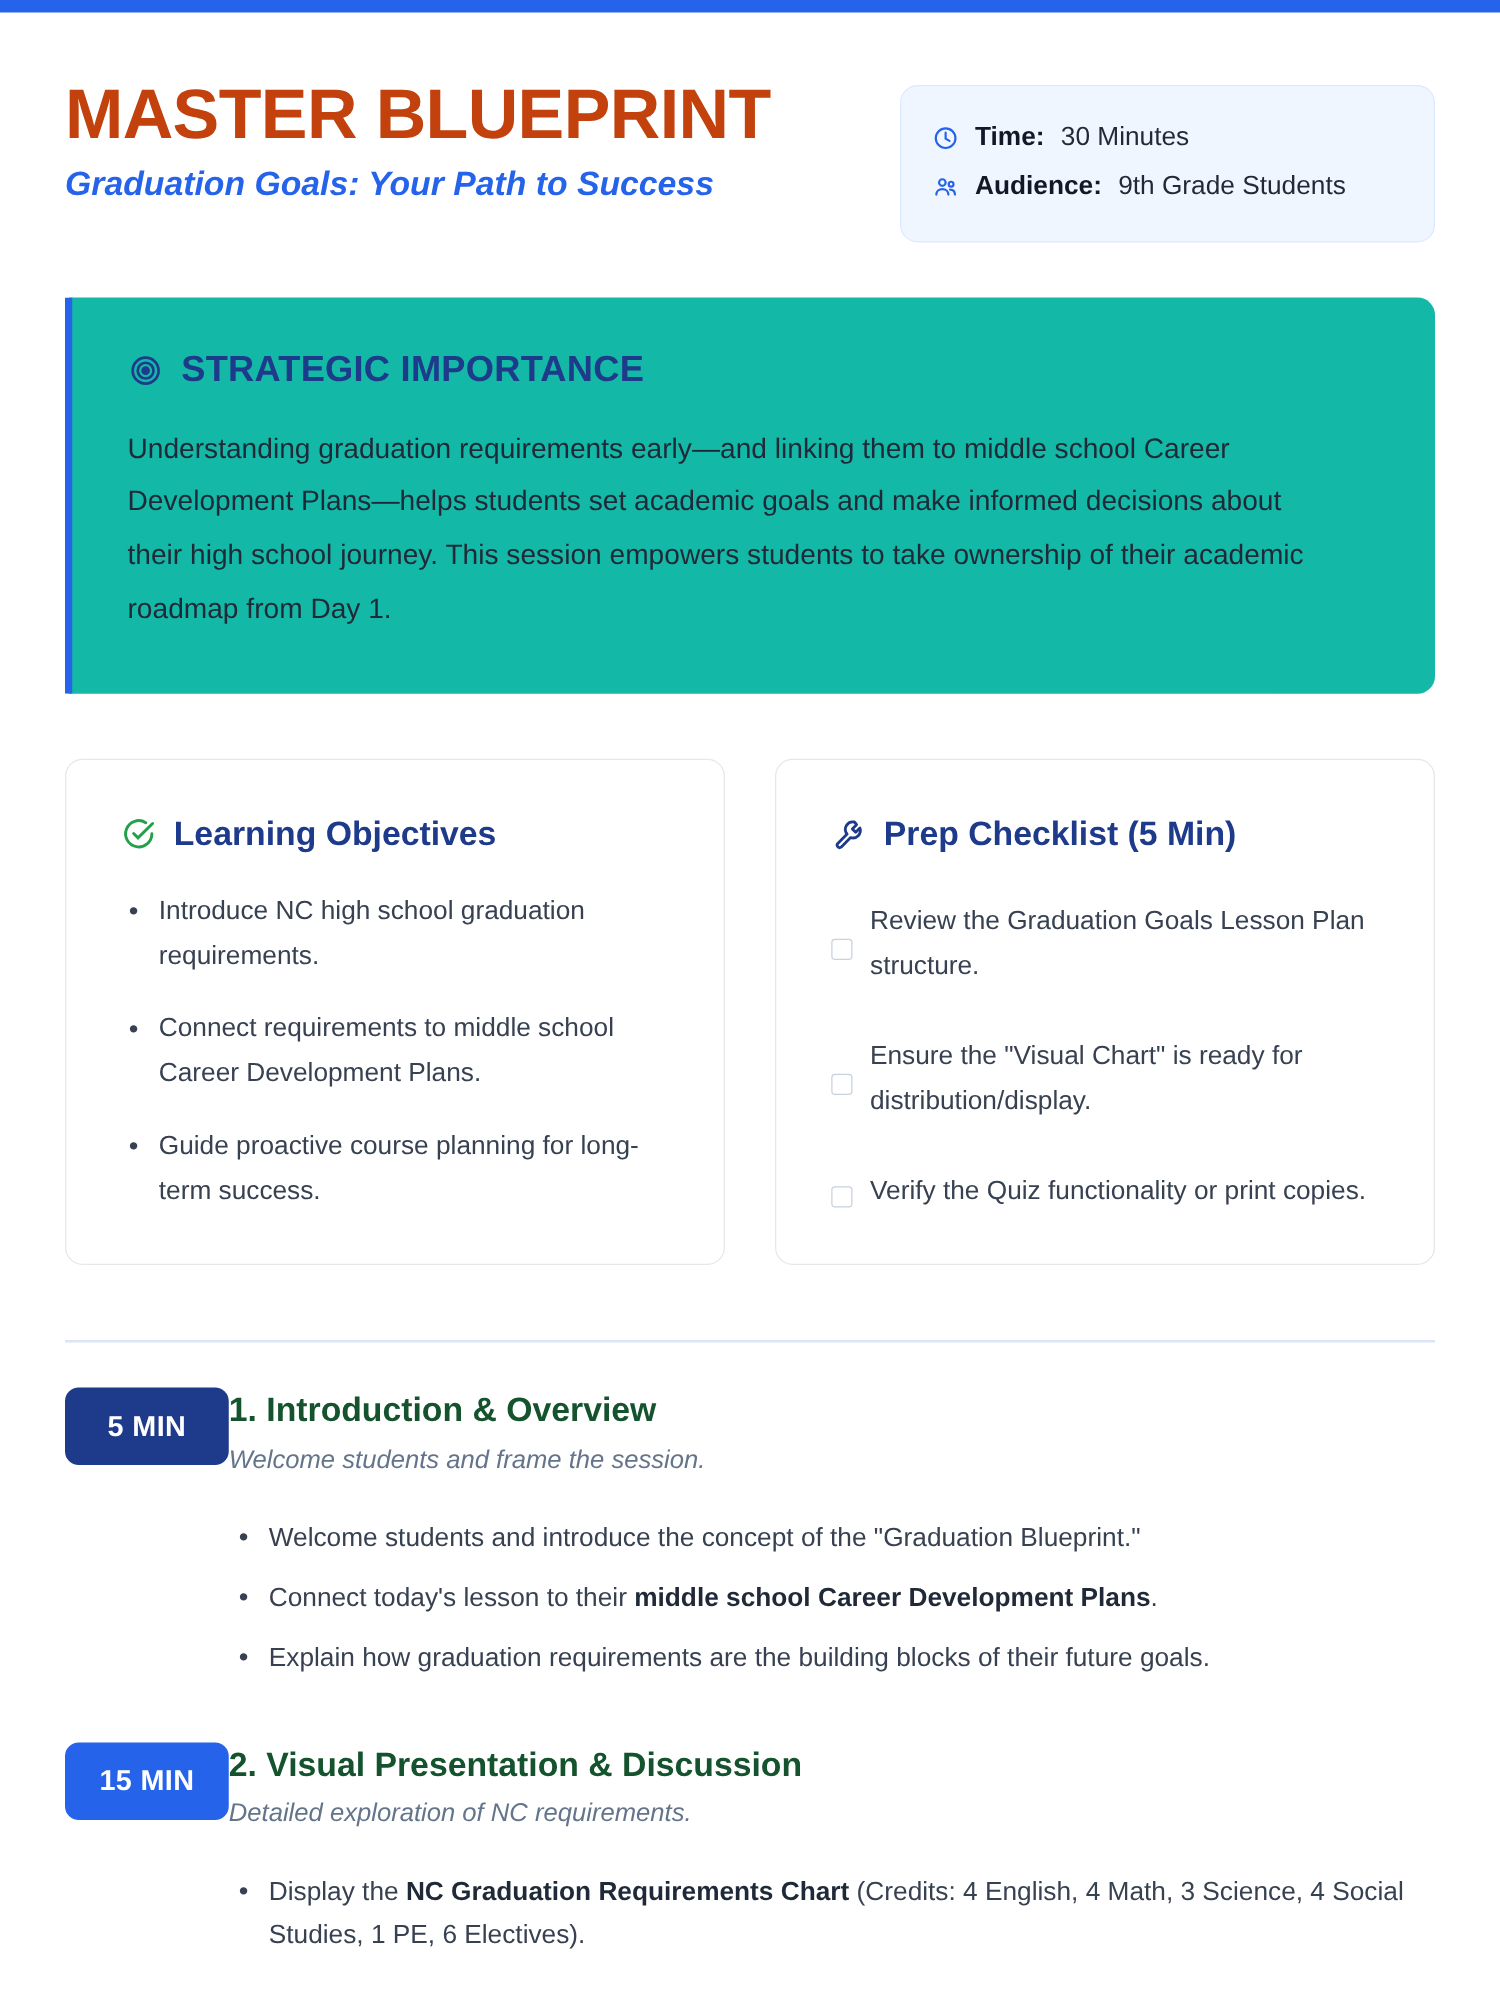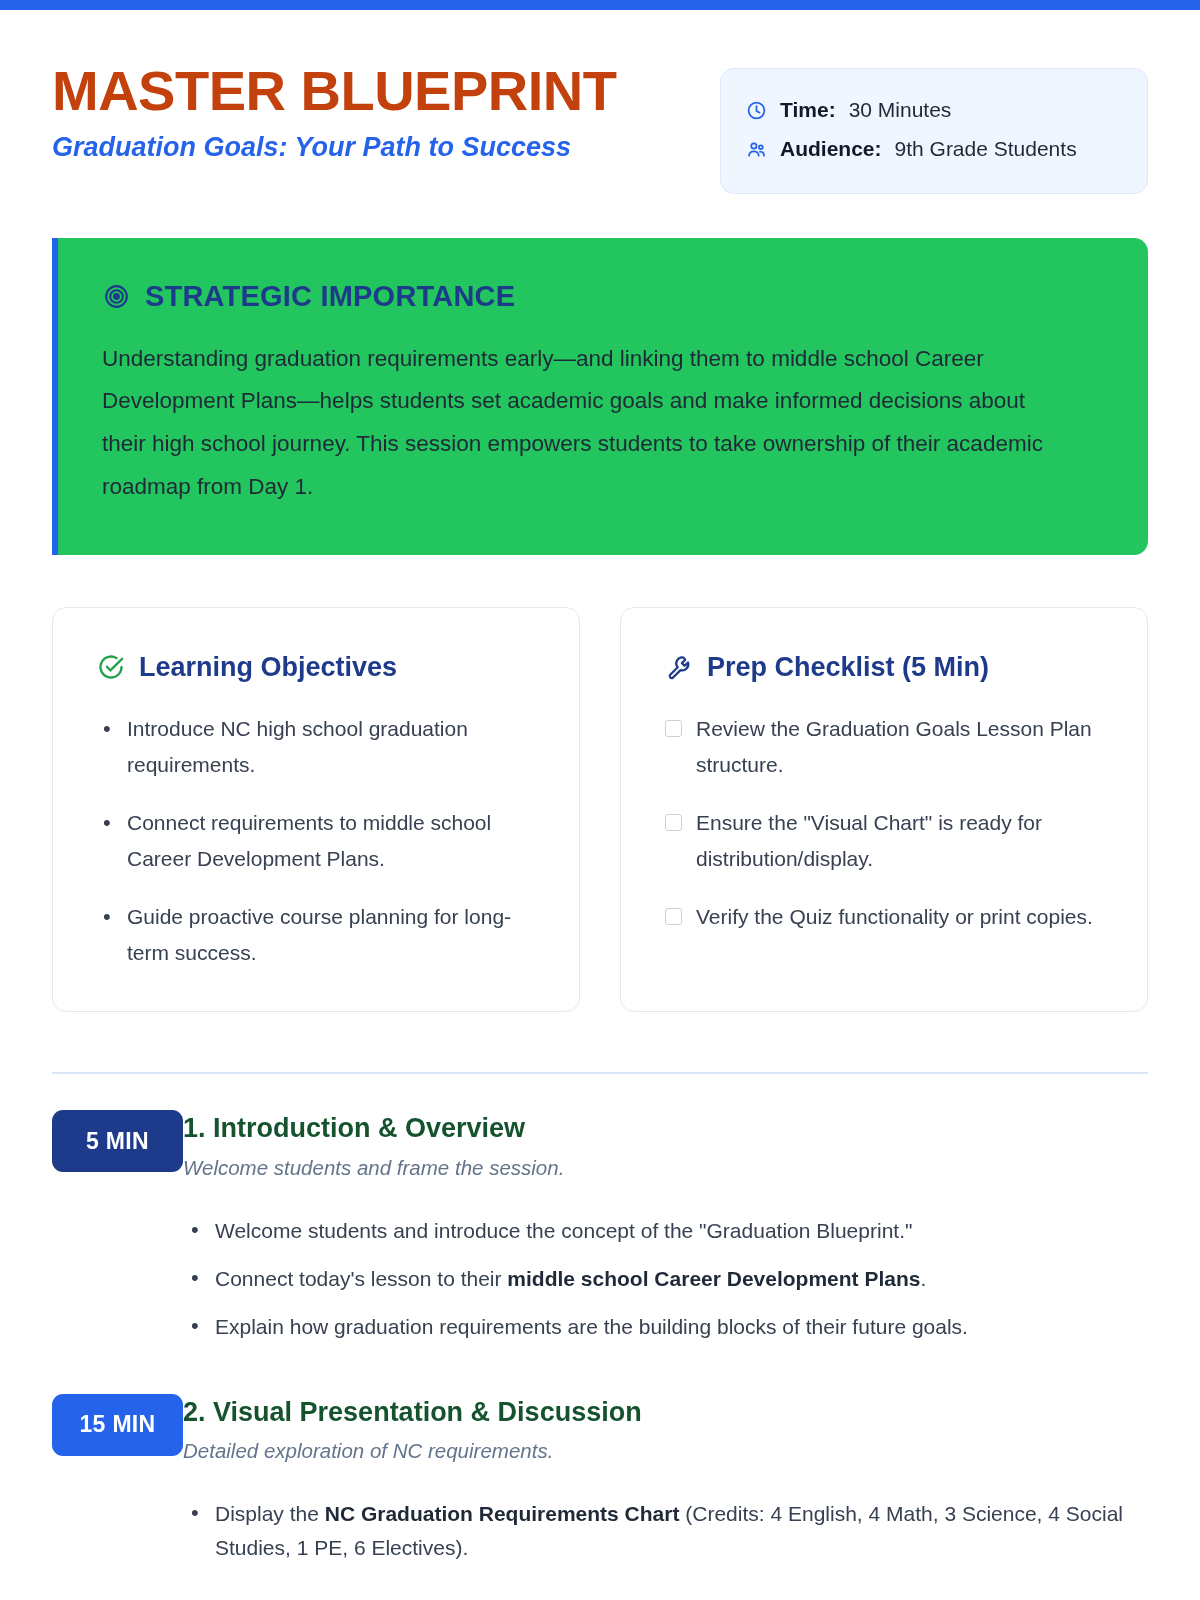--- a/index.html
+++ b/index.html
@@ -76,21 +76,21 @@
     align-items: center;
     justify-content: center;
     color: #2563EB;
   }
   .meta-label { font-weight: bold; color: #111827; }
   .meta-value { color: #1F2937; }
 
   
   .callout {
     margin-top: 44px;
-    background: #22c55e;
+    background: #14b8a6;
     border-left: 6px solid #2563EB;
     border-radius: 0 14px 14px 0;
     padding: 42px 44px 46px 44px;
   }
   .callout-title {
     display: flex;
     align-items: center;
     gap: 15px;
     font-size: 29px;
     font-weight: bold;
@@ -149,26 +149,27 @@
     content: "•";
     position: absolute;
     left: 6px;
     top: -1px;
     color: #374151;
     font-size: 22px;
   }
   .check-list { list-style: none; }
   .check-list li {
     display: flex;
-    align-items: flex-start;
+    align-items: center;
     gap: 14px;
     font-size: 21px;
     line-height: 1.72;
     color: #374151;
     margin-bottom: 22px;
+    margin-top: 36px;
   }
   .check-list li:last-child { margin-bottom: 0; }
   .checkbox {
     flex: 0 0 auto;
     width: 17px;
     height: 17px;
     margin-top: 9px;
     border: 1.6px solid #C7D2DE;
     border-radius: 3px;
     background: #ffffff;

